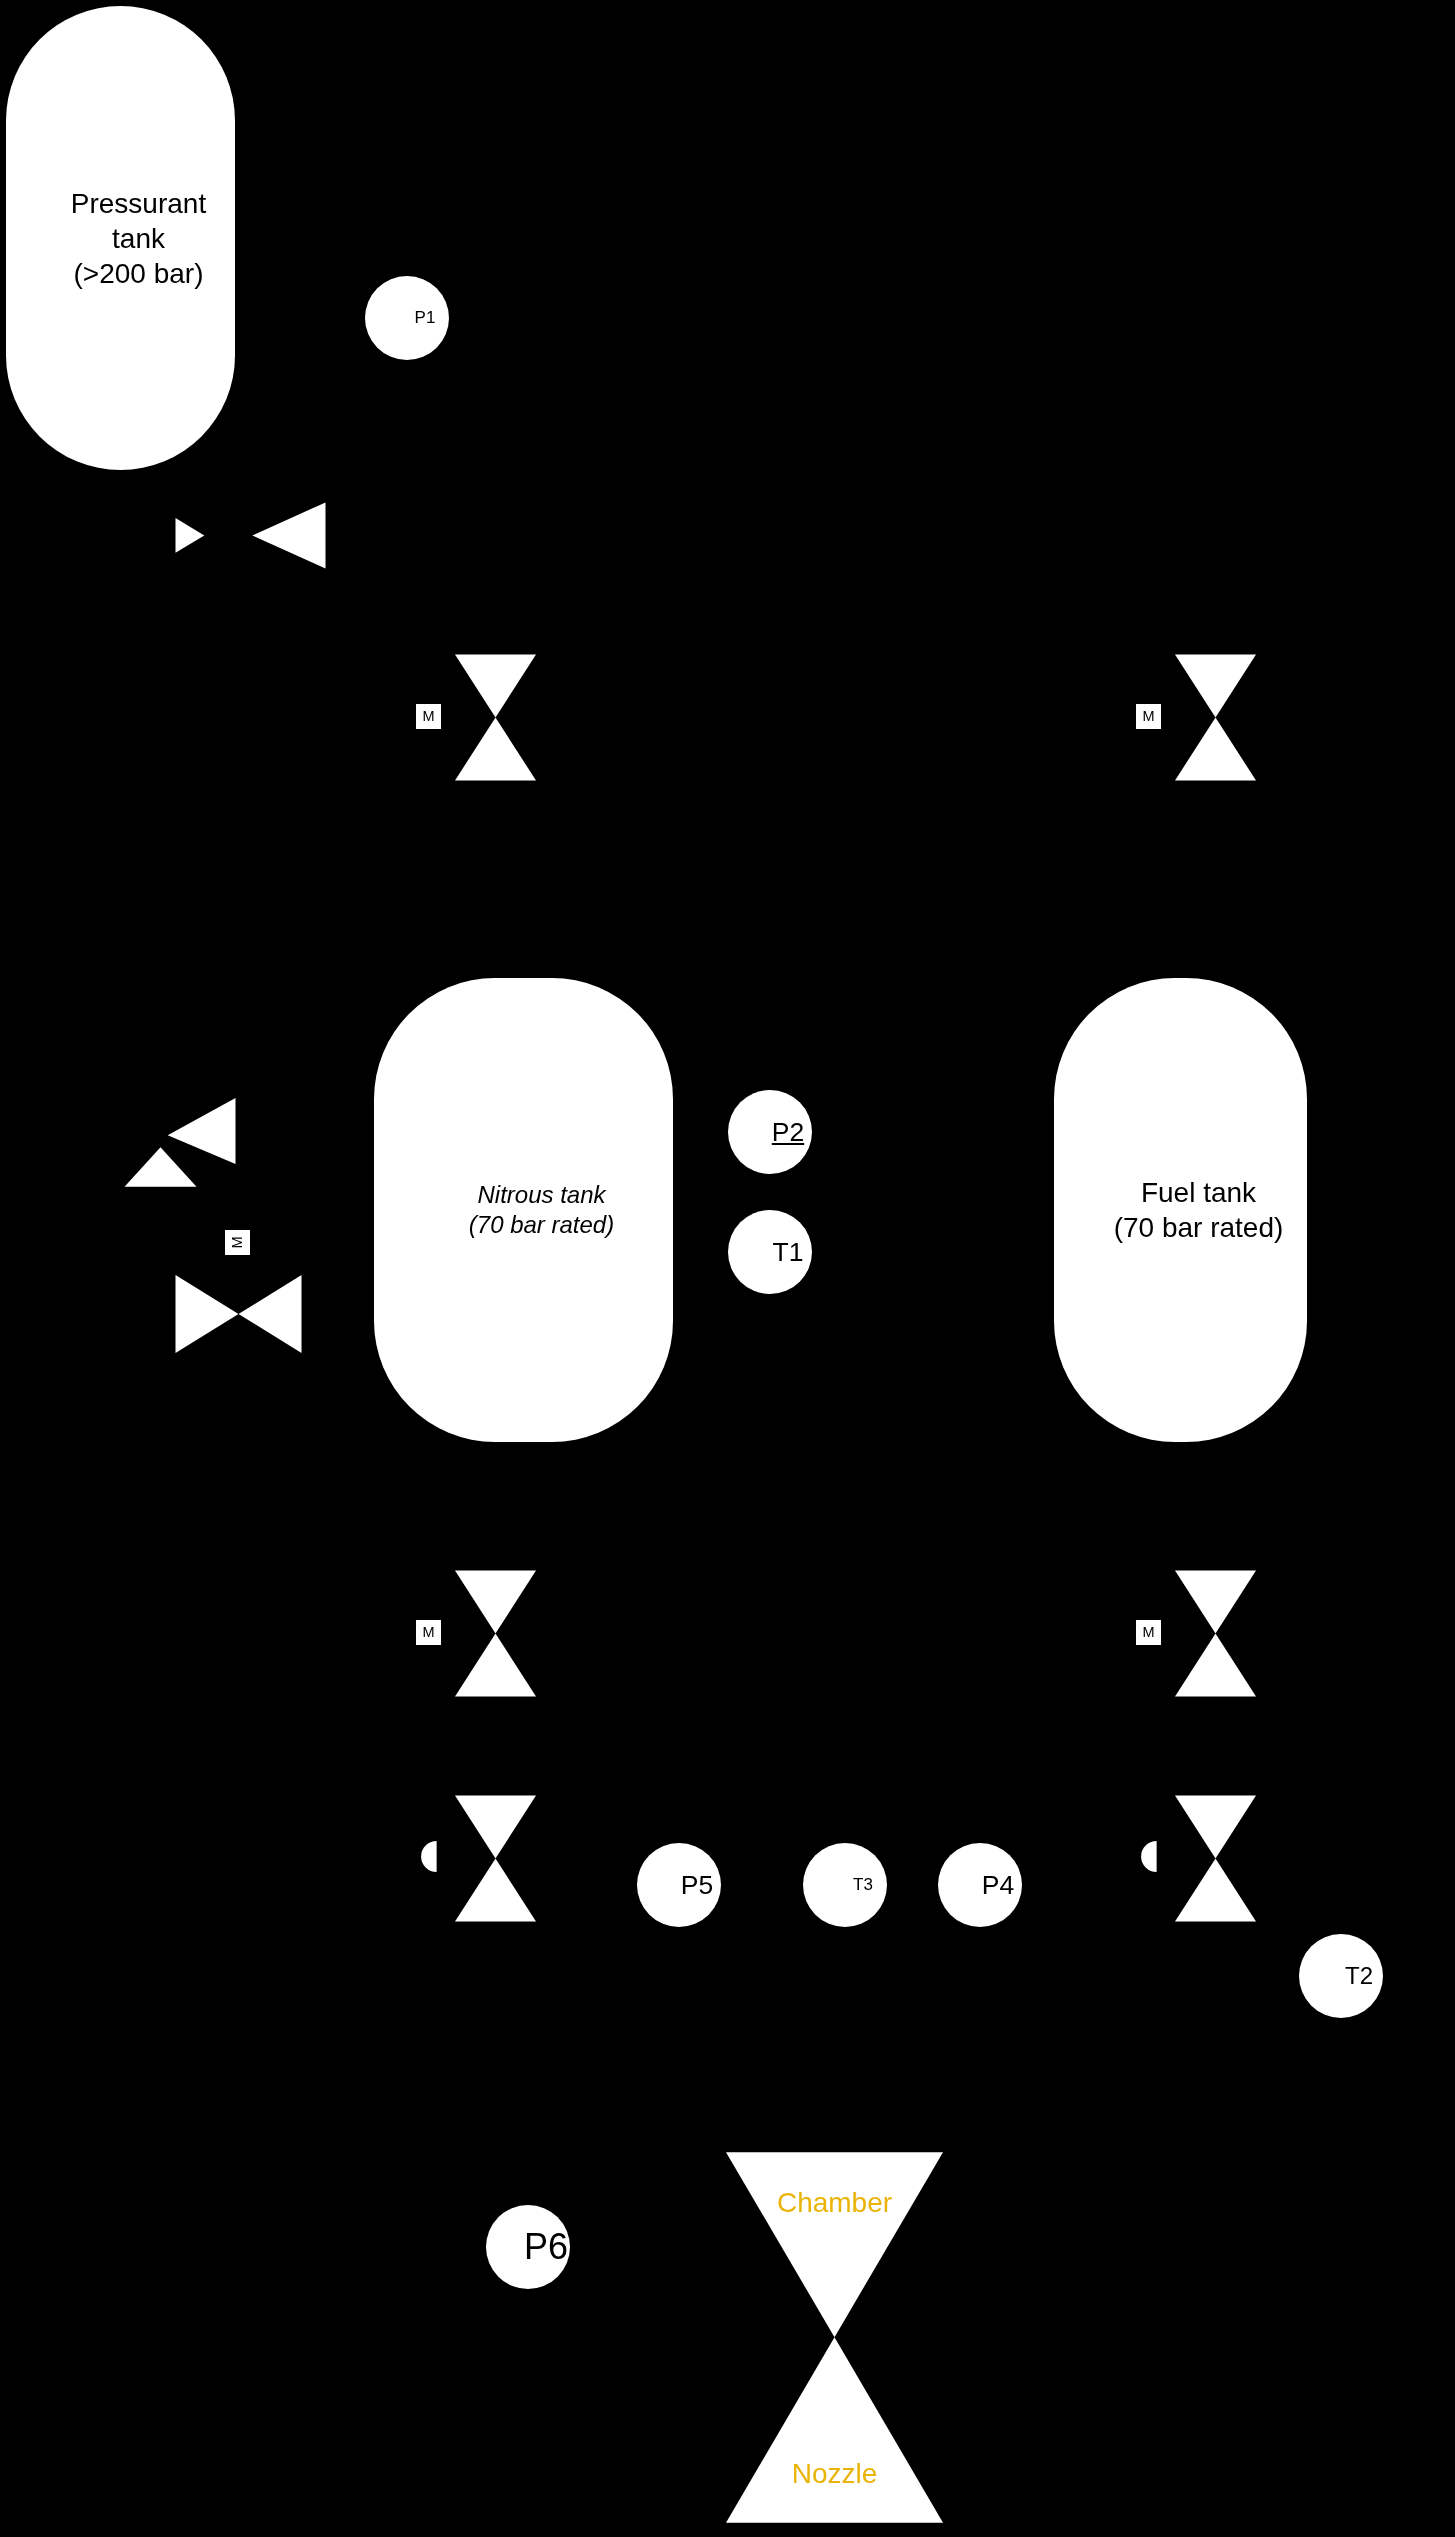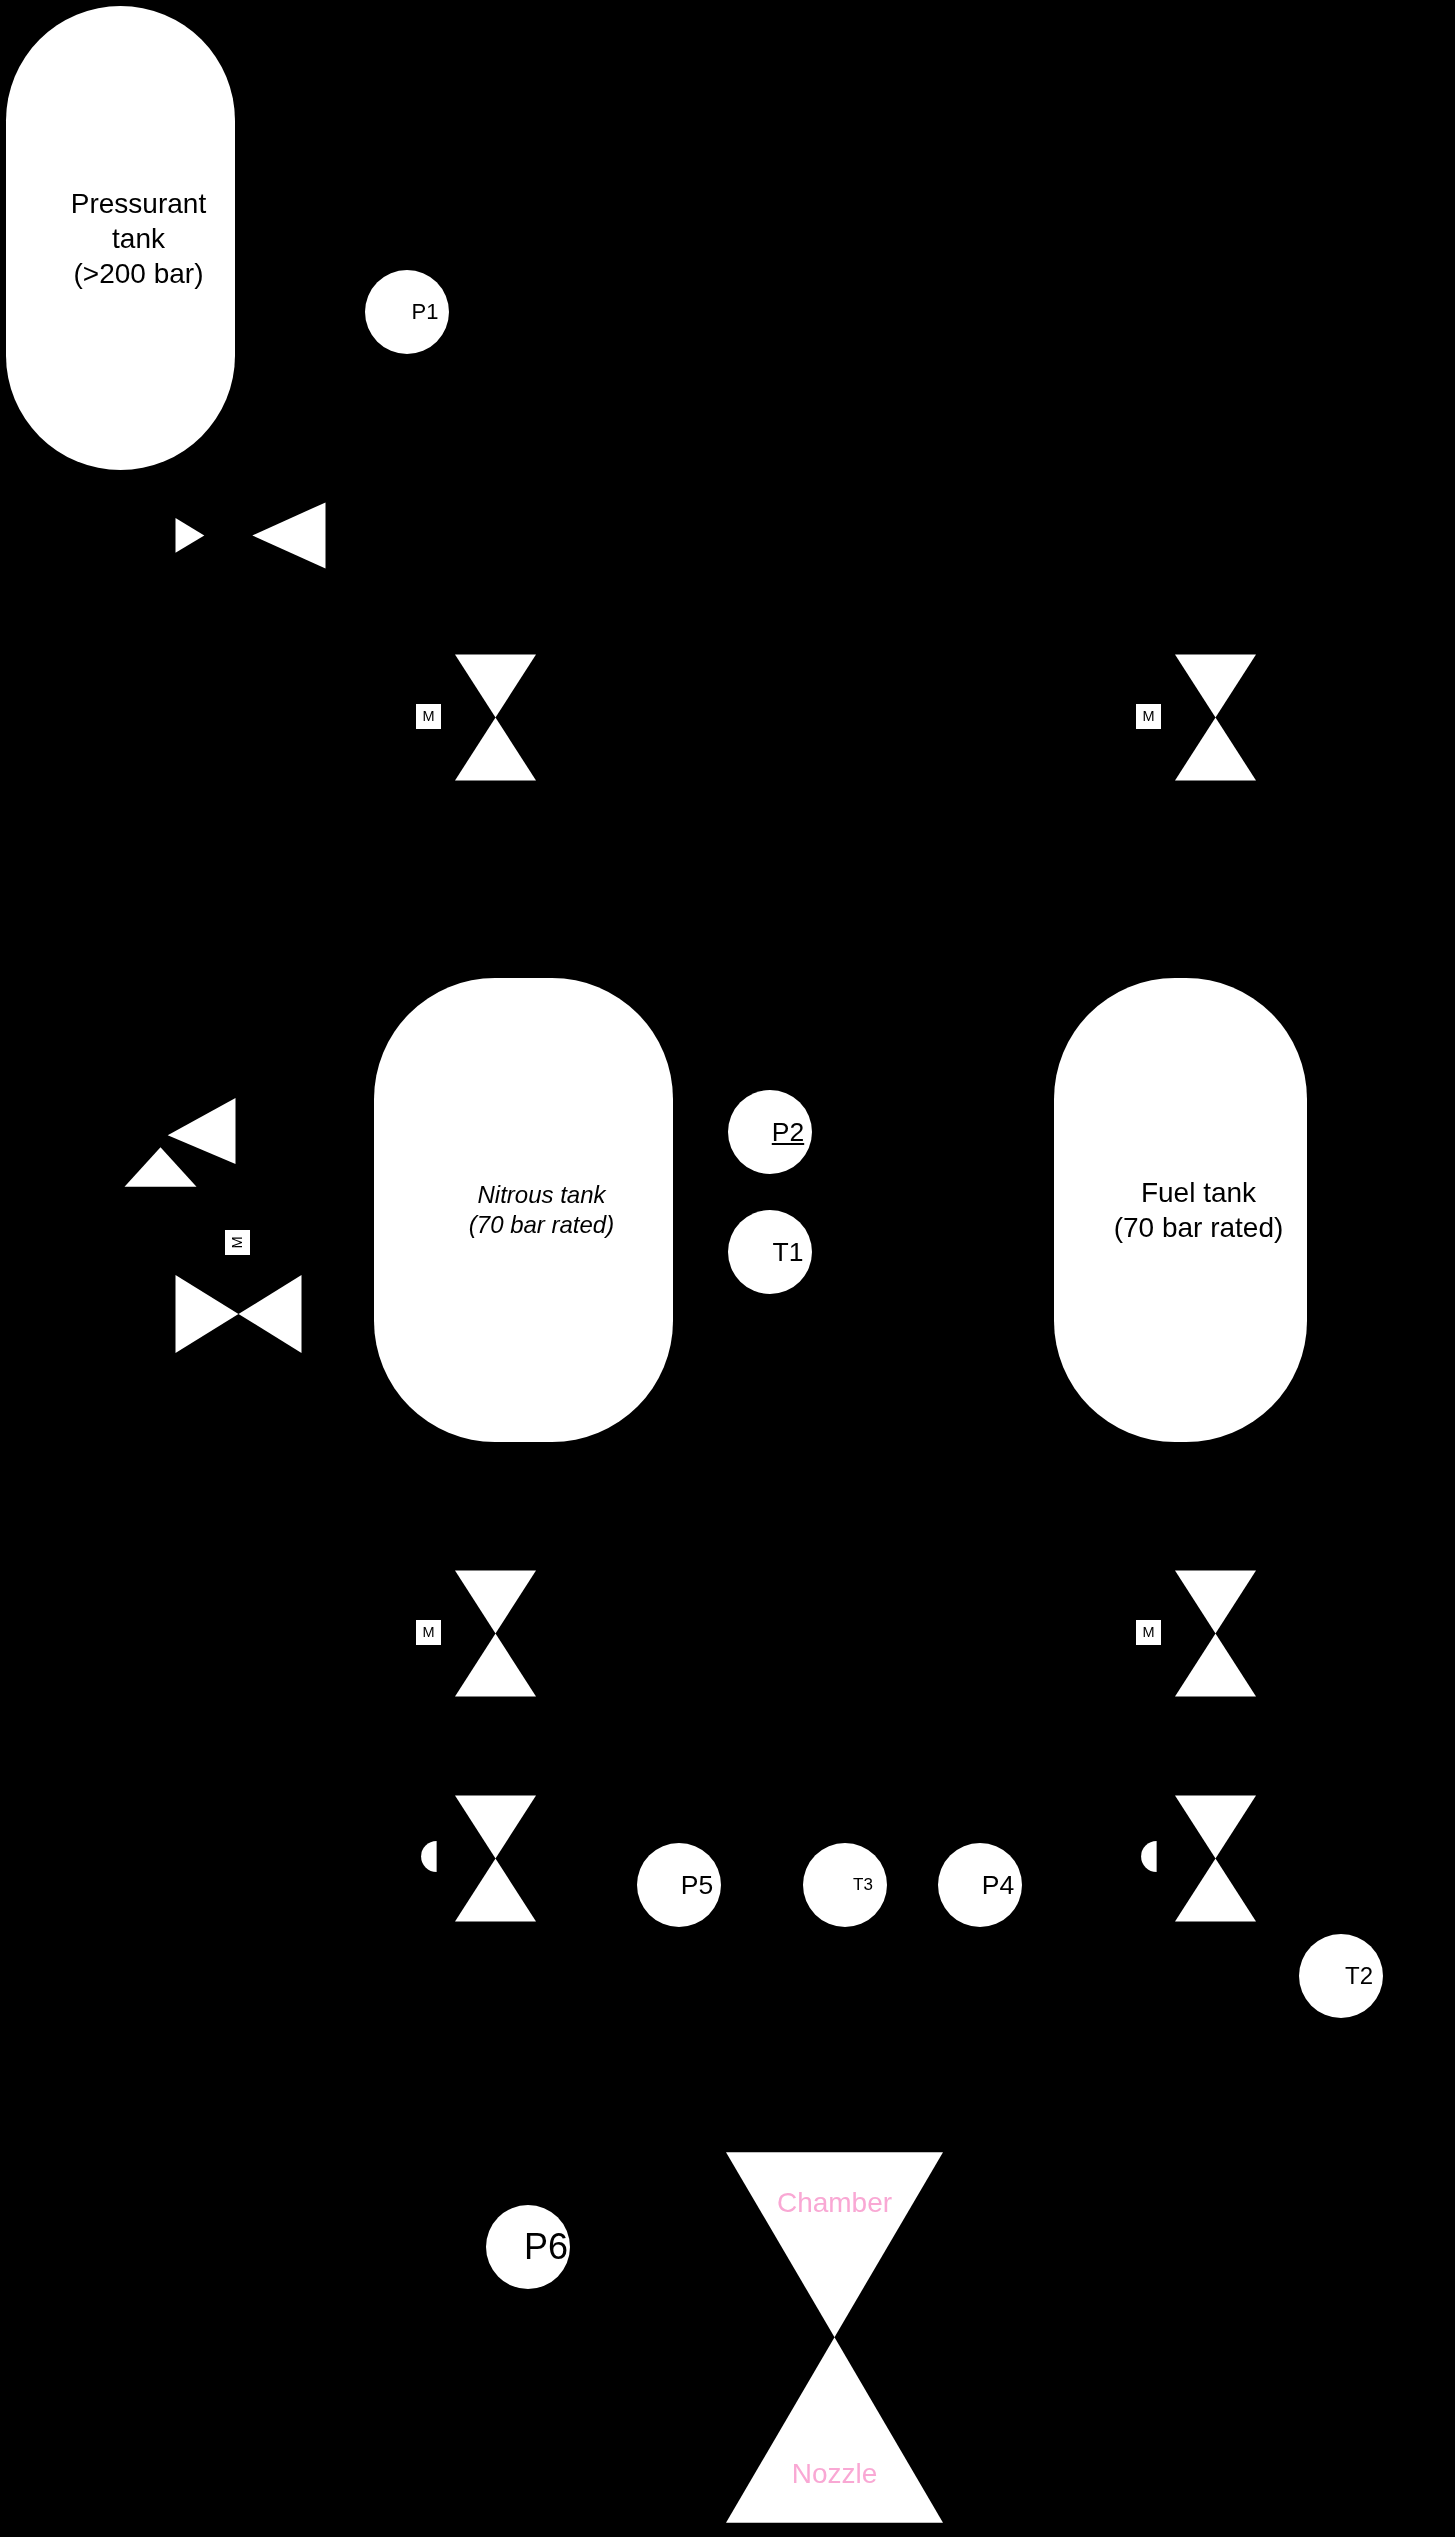--- a/index.html
+++ b/index.html
@@ -62,41 +62,41 @@
   .mlabel.rot {
     transform: rotate(-90deg);
   }
   .cn-wrap { position: absolute; }
   .cn-wrap svg { display: block; }
   .txt-overlay {
     position: absolute;
     display: flex;
     align-items: center;
     justify-content: center;
-    color: #f9a8d4;
+    color: #eab308;
     text-align: center;
     pointer-events: none;
   }
 </style>
 </head>
 <body>
 
 <div id="canvas">
 
   <div class="node tank" style="left:6px; top:6px; width:229px; height:464px; font-size:28px;">Pressurant
 tank
 (&gt;200 bar)</div>
 
   <div class="node tank" style="left:374px; top:978px; width:299px; height:464px; font-size:24px;font-style:italic;">Nitrous tank
 (70 bar rated)</div>
 
   <div class="node tank" style="left:1054px; top:978px; width:253px; height:464px; font-size:28px;">Fuel tank
 (70 bar rated)</div>
 
-  <div class="node sensor" style="left:365px; top:270px; width:84px; height:84px; font-size:22px;">P1</div>
+  <div class="node sensor" style="left:365px; top:276px; width:84px; height:84px; font-size:17px;">P1</div>
 
   <div class="node sensor" style="left:728px; top:1090px; width:84px; height:84px; font-size:26.5px;text-decoration:underline;">P2</div>
 
   <div class="node sensor" style="left:728px; top:1210px; width:84px; height:84px; font-size:26.5px;">T1</div>
 
   <div class="node sensor" style="left:637px; top:1843px; width:84px; height:84px; font-size:26.5px;">P5</div>
 
   <div class="node sensor" style="left:803px; top:1843px; width:84px; height:84px; font-size:17px;">T3</div>
 
   <div class="node sensor" style="left:938px; top:1843px; width:84px; height:84px; font-size:26.5px;">P4</div>

